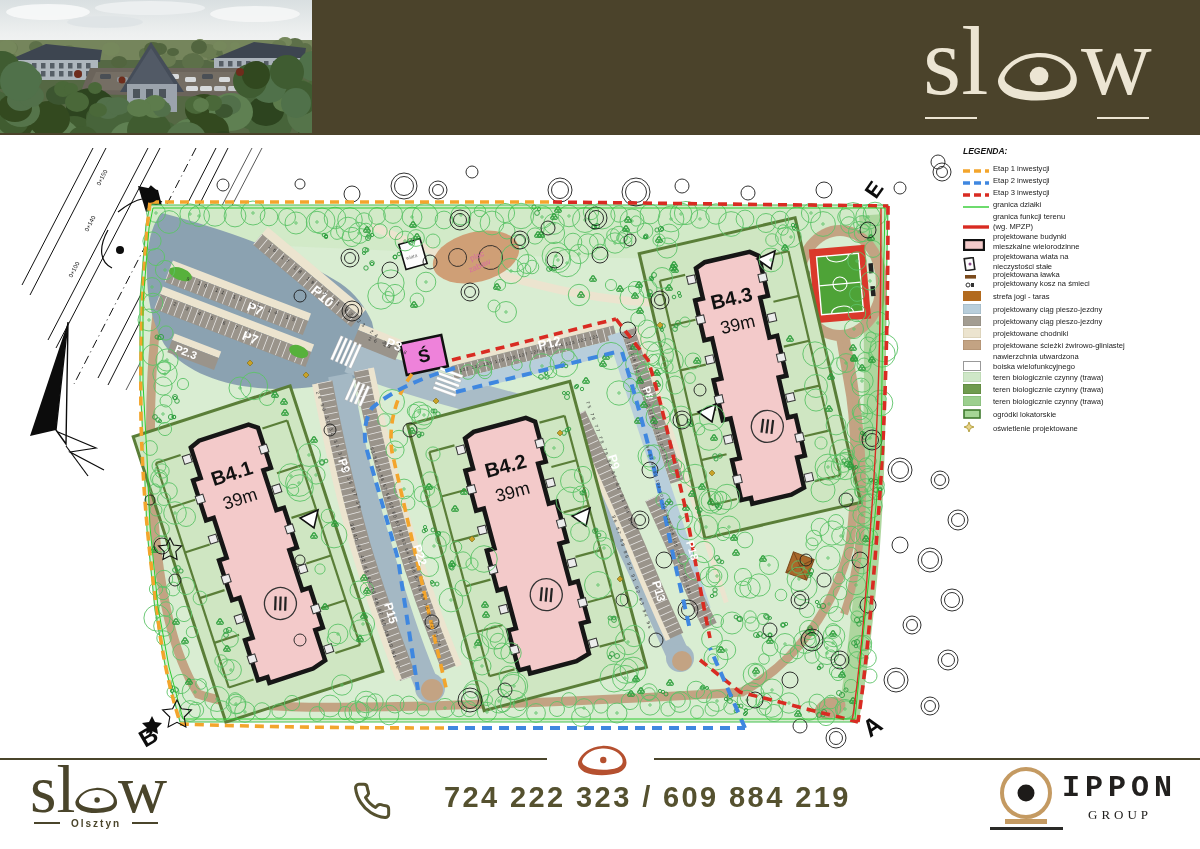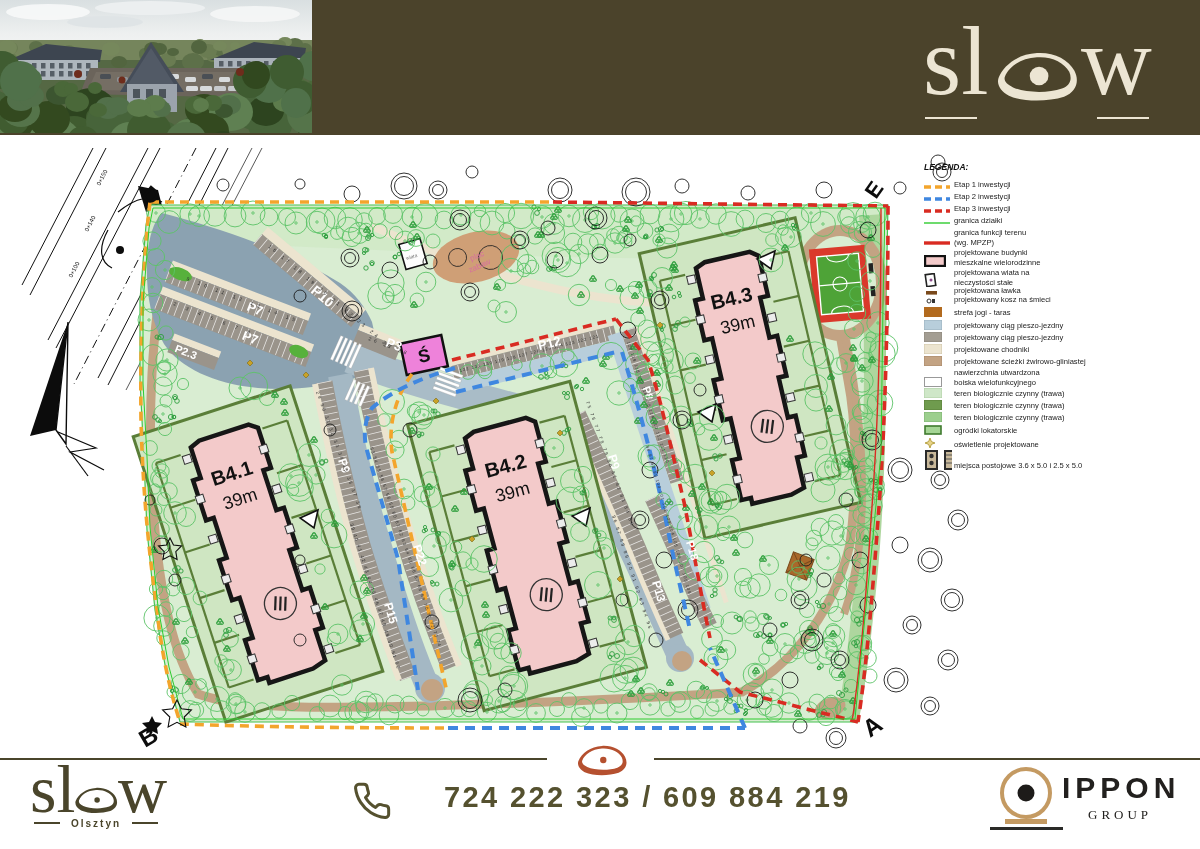--- a/index.html
+++ b/index.html
@@ -13,39 +13,39 @@
 .sword { position:relative; height:95px; font-family:"Liberation Serif",serif; font-size:98px; line-height:95px; }
 .sword span { position:absolute; top:0; }
 .ssub { position:absolute; left:0; top:94px; width:250px; text-align:center;
   font-size:17px; letter-spacing:3px; color:#ece5d3; }
 .sline { position:absolute; top:103px; width:52px; height:2px; background:#ece5d3; }
 .plan { position:absolute; left:0; top:135px; }
 .plabel { fill:#fff; font-weight:bold; font-family:"Liberation Sans",sans-serif; }
 .bname { font-size:20px; font-weight:bold; fill:#111; text-anchor:middle; font-family:"Liberation Sans",sans-serif; }
 .bm { font-size:18px; fill:#111; text-anchor:middle; font-family:"Liberation Sans",sans-serif; }
 .balc { fill:#ececec; stroke:#333; stroke-width:1; }
-.legend { position:absolute; left:924px; top:146px; width:200px; height:300px;margin-top:16px; }
+.legend { position:absolute; left:963px; top:146px; width:200px; height:300px; }
 .ltitle { font-size:8.5px; font-weight:bold; font-style:italic; color:#111; }
 .lrow { position:absolute; left:0; width:200px; display:flex; align-items:flex-end; }
 .lico { width:30px; flex:0 0 30px; display:flex; justify-content:flex-start; }
 .ltxt { font-size:7.6px; color:#222; line-height:9.5px; }
 .footer-line-l { position:absolute; left:0; top:758px; width:547px; height:2px; background:#4a452b; }
 .footer-line-r { position:absolute; left:654px; top:758px; width:546px; height:2px; background:#4a452b; }
 .fpebble { position:absolute; left:576px; top:744px; }
 .flogo { position:absolute; left:30px; top:766px; width:140px; color:#4a452b; }
 .fword { position:relative; height:50px; font-family:"Liberation Serif",serif; font-size:68px; line-height:46px; color:#4a452b; }
 .fword span { position:absolute; top:0; }
 .fsub { position:absolute; top:52px; left:0; width:132px; text-align:center; font-size:10px;
   letter-spacing:2px; color:#4a452b; font-weight:bold; }
 .fline { position:absolute; top:56px; width:26px; height:1.5px; background:#4a452b; }
 .phone { position:absolute; left:352px; top:781px; color:#55512f; }
 .pnum { position:absolute; left:48px; top:0px; font-size:29px; font-weight:bold; letter-spacing:2.4px;
   color:#55512f; white-space:nowrap;margin-left:44px; }
 .ippon { position:absolute; left:988px; top:763px; width:200px; }
-.iword { position:absolute; left:74px; top:8px; font-family:Liberation Sans, sans-serif; font-size:30px;
+.iword { position:absolute; left:74px; top:8px; font-family:Liberation Mono, monospace; font-size:30px;
   font-weight:bold; letter-spacing:5px; color:#22201e; }
 .igroup { position:absolute; left:100px; top:44px; font-family:"Liberation Serif",serif; font-size:13px;
   letter-spacing:4px; color:#22201e; }
 </style></head>
 <body>
 <div class="page">
 
 <div class="header">
 
 <div class="photo">
@@ -1868,38 +1868,20 @@
         <div class="ltxt">ogródki lokatorskie</div>
       </div>
       <div class="lrow" style="top:275px">
         <div class="lico">
           <svg width="12" height="12">
             <path d="M6,1 L7.4,4.6 11,6 L7.4,7.4 6,11 4.6,7.4 1,6 4.6,4.6 Z" fill="#e8d48a" stroke="#a8922a" stroke-width="0.8"></path>
           </svg>
         </div>
         <div class="ltxt">oświetlenie projektowane</div>
       </div>
-      <div class="lrow" style="top:287px">
-        <div class="lico">
-          <svg width="28" height="21">
-            <rect x="1" y="1" width="13" height="20" fill="#2a2a2a"></rect>
-            <rect x="3" y="3" width="9" height="16" fill="#c8b89a"></rect>
-            <circle cx="7.5" cy="7" r="2.2" fill="#333"></circle>
-            <circle cx="7.5" cy="14" r="2.2" fill="#333"></circle>
-            <rect x="20" y="1" width="12" height="20" fill="#2a2a2a"></rect>
-            <rect x="22" y="3" width="8" height="16" fill="#c8b89a"></rect>
-            <g stroke="#555" stroke-width="1">
-              <line x1="22" y1="6" x2="30" y2="6"></line>
-              <line x1="22" y1="10" x2="30" y2="10"></line>
-              <line x1="22" y1="14" x2="30" y2="14"></line>
-            </g>
-          </svg>
-        </div>
-        <div class="ltxt">miejsca postojowe 3.6 x 5.0 i 2.5 x 5.0</div>
-      </div>
     </div>
 
 <div class="footer-line-l"></div>
 
 <div class="footer-line-r"></div>
 
 <div class="fpebble">
       <svg width="52" height="32" viewBox="0 0 80 50">
 <path d="M3,27 C8,14 22,4 40,3 C56,2 70,9 76,20 C81,30 78,40 66,45 C50,50 26,50 13,44 C5,40 1,33 3,27 Z" fill="#b5502f"></path>
 <path d="M9,26 C13,16 24,8 40,7 C54,6 66,12 71,21 C74,28 72,34 64,37 C50,42 28,41 17,36 C11,33 8,30 9,26 Z" fill="#ffffff"></path>

